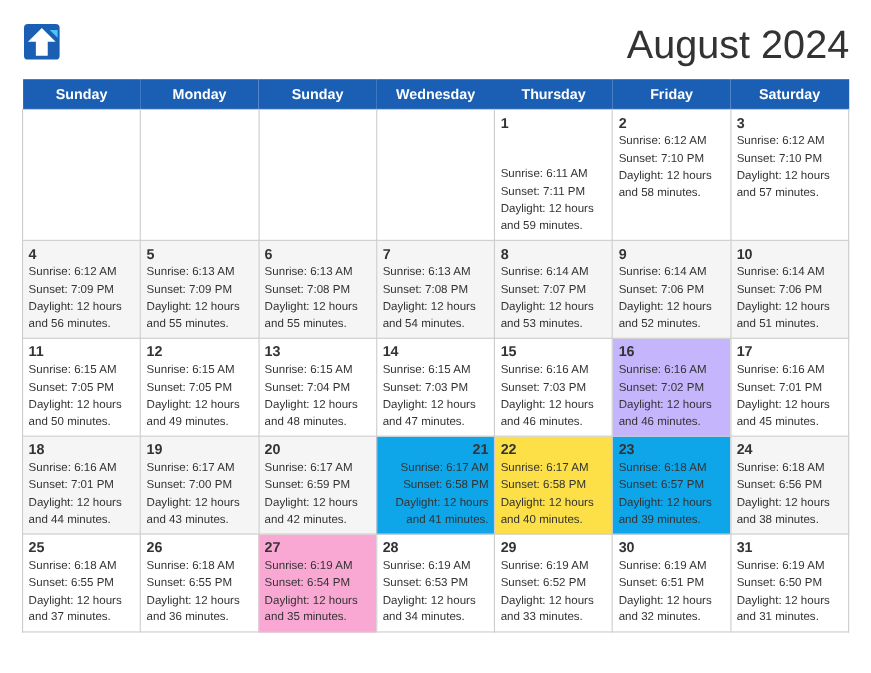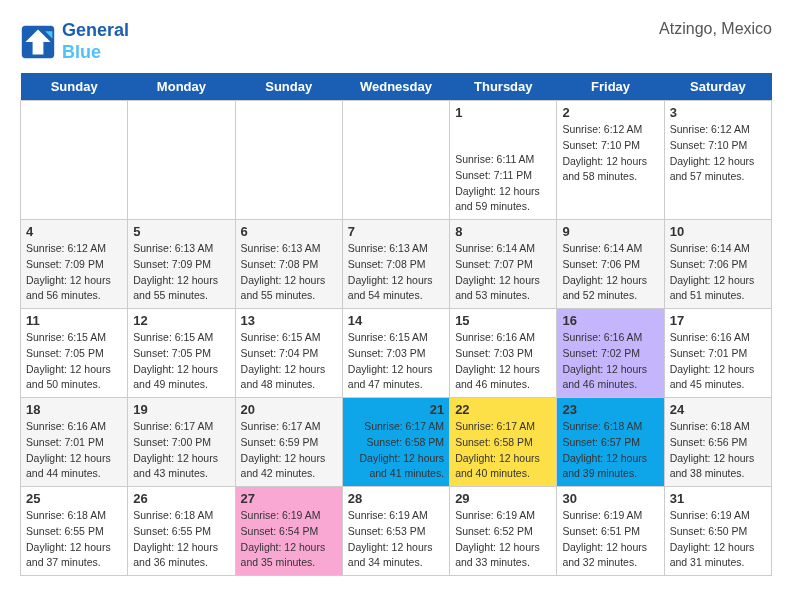--- a/index.html
+++ b/index.html
@@ -96,27 +96,23 @@
 </head>
 <body>
 
 <div class="header">
   <div class="logo">
     <svg class="logo-icon" viewBox="0 0 40 40">
       <rect x="2" y="2" width="36" height="36" rx="4" fill="#1a5fb4"></rect>
       <polygon points="20,6 34,20 26,20 26,34 14,34 14,20 6,20" fill="white"></polygon>
       <polygon points="28,8 36,16 36,8" fill="#4fc3f7"></polygon>
     </svg>
-    <div class="logo-text">
-      <div><span>General</span></div>
-      <div style="color:#4fc3f7;">Blue</div>
-    </div>
   </div>
   <div class="title-section">
-    <div class="subtitle">Atzingo, Mexico</div>
+    <div class="main-title">August 2024</div>
   </div>
 </div>
 
 <table>
   <thead>
     <tr>
     <th class="day-header">Sunday</th>
         <th class="day-header">Monday</th>
         <th class="day-header">Sunday</th>
         <th class="day-header">Wednesday</th>

